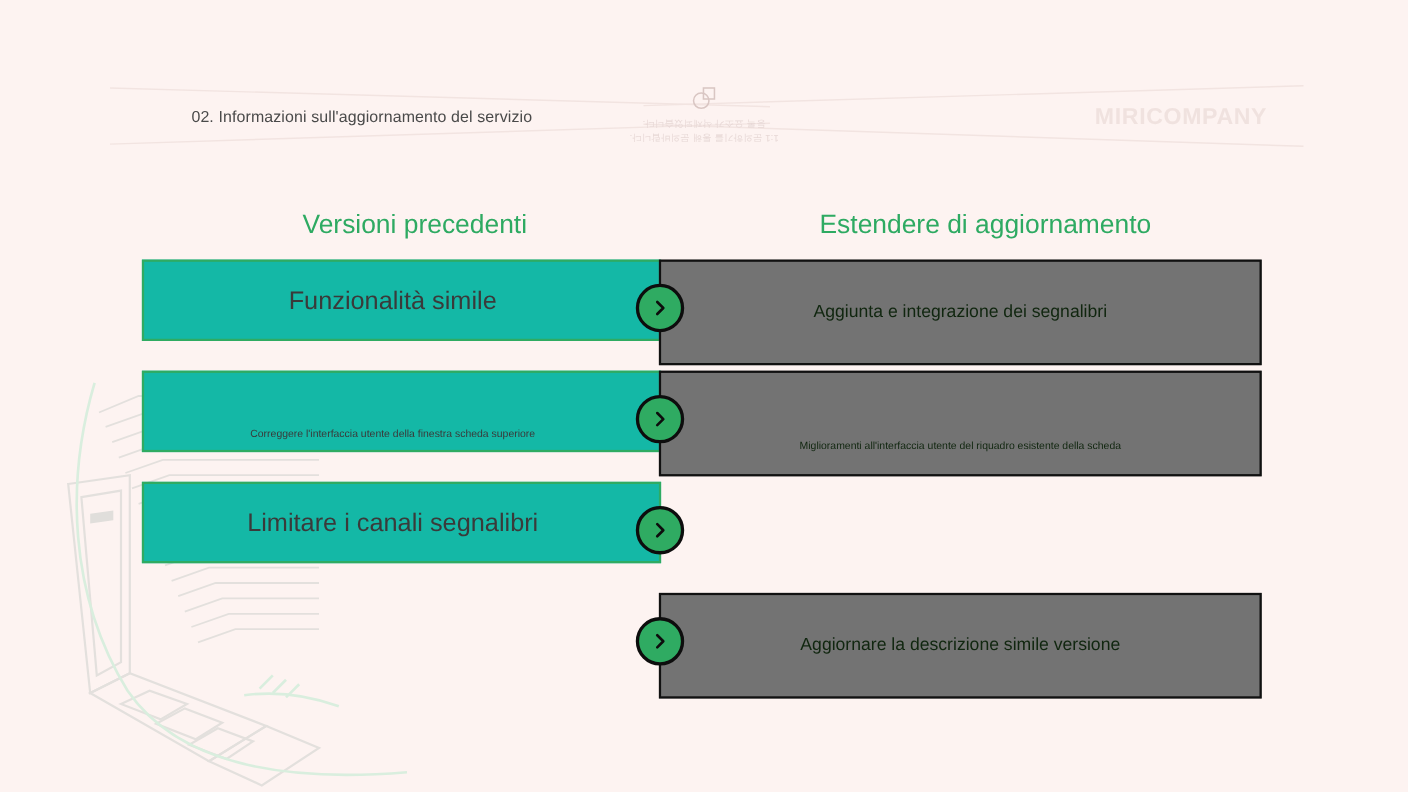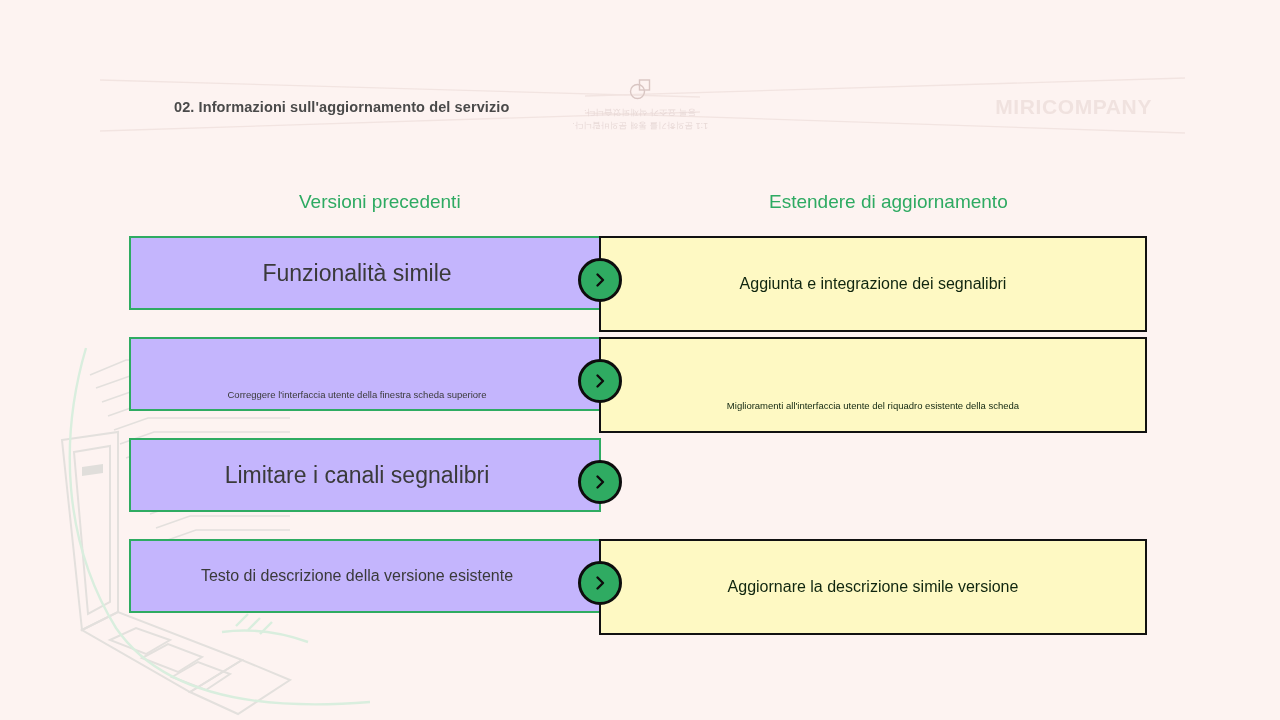--- a/index.html
+++ b/index.html
@@ -47,21 +47,20 @@
   }
 
   .section-title {
     position: absolute;
     left: 174px;
     top: 99px;
     font-size: 14.5px;
     color: #4a4a4a;
     letter-spacing: 0.1px;
     white-space: nowrap;
-    font-weight: bold;
   }
 
   .center-mark {
     position: absolute;
     left: 540px;
     top: 78px;
     width: 200px;
     text-align: center;
   }
 
@@ -96,24 +95,23 @@
     position: absolute;
     top: 191px;
     left: 0;
     width: 1280px;
     height: 30px;
     z-index: 3;
   }
 
   .col-head {
     position: absolute;
-    font-size: 19px;
+    font-size: 24px;
     color: #2eaa62;
     white-space: nowrap;
-    margin-left: 24px;
   }
 
   .col-head.left  { left: 275px; }
   .col-head.right { left: 745px; }
 
   
   .rows {
     position: absolute;
     top: 236px;
     left: 0;
@@ -126,36 +124,36 @@
     height: 98px;
     margin-bottom: 3px;
   }
 
   .card-old {
     position: absolute;
     left: 129px;
     top: 0;
     width: 472px;
     height: 74px;
-    background: #c4b5fd;
+    background: #14b8a6;
     border: 2px solid #2fab62;
     display: flex;
     align-items: center;
     justify-content: center;
     padding: 0 34px 0 18px;
     text-align: center;
   }
 
   .card-new {
     position: absolute;
     left: 599px;
     top: 0;
     width: 548px;
     height: 96px;
-    background: #fef9c3;
+    background: #737373;
     border: 2.5px solid #111;
     display: flex;
     align-items: center;
     justify-content: center;
     padding: 0 20px;
     text-align: center;
   }
 
   .card-old .label { color: #3a3a3a; }
   .card-new .label { color: #10260f; }
@@ -284,23 +282,20 @@
       <div class="card-old">
         <span class="label big">Limitare i canali segnalibri</span>
       </div>
       <div class="arrow-btn">
         <svg width="16" height="16" viewBox="0 0 16 16">
           <path d="M5.5 2.5 L11 8 L5.5 13.5" fill="none" stroke="#0d0d0d" stroke-width="2.4" stroke-linecap="round" stroke-linejoin="round"></path>
         </svg>
       </div>
     </div>
     <div class="row">
-      <div class="card-old">
-        <span class="label mid">Testo di descrizione della versione esistente</span>
-      </div>
       <div class="arrow-btn">
         <svg width="16" height="16" viewBox="0 0 16 16">
           <path d="M5.5 2.5 L11 8 L5.5 13.5" fill="none" stroke="#0d0d0d" stroke-width="2.4" stroke-linecap="round" stroke-linejoin="round"></path>
         </svg>
       </div>
       <div class="card-new">
         <span class="label mid">Aggiornare la descrizione simile versione</span>
       </div>
     </div>
   </div>

